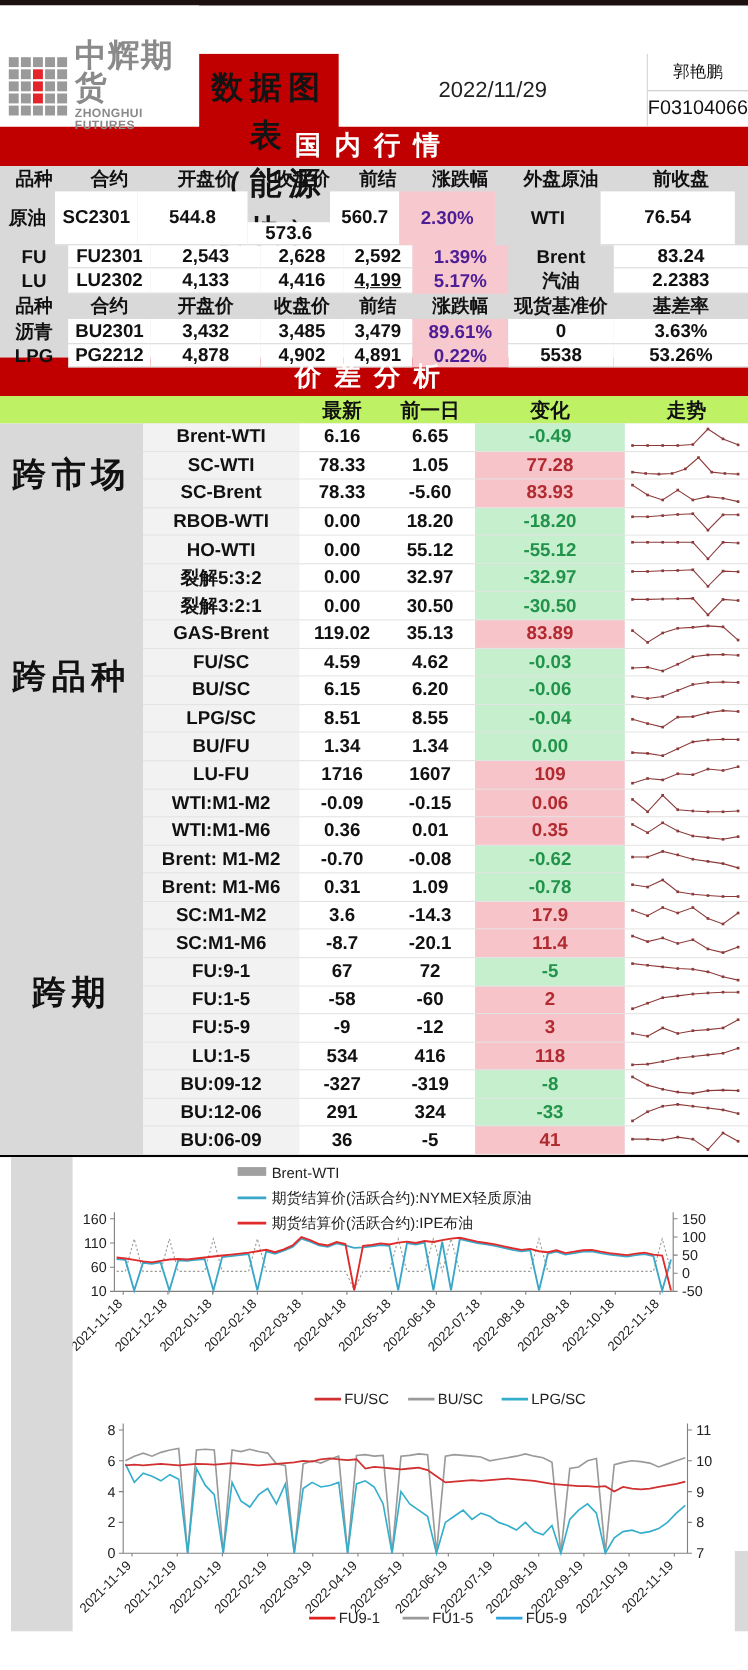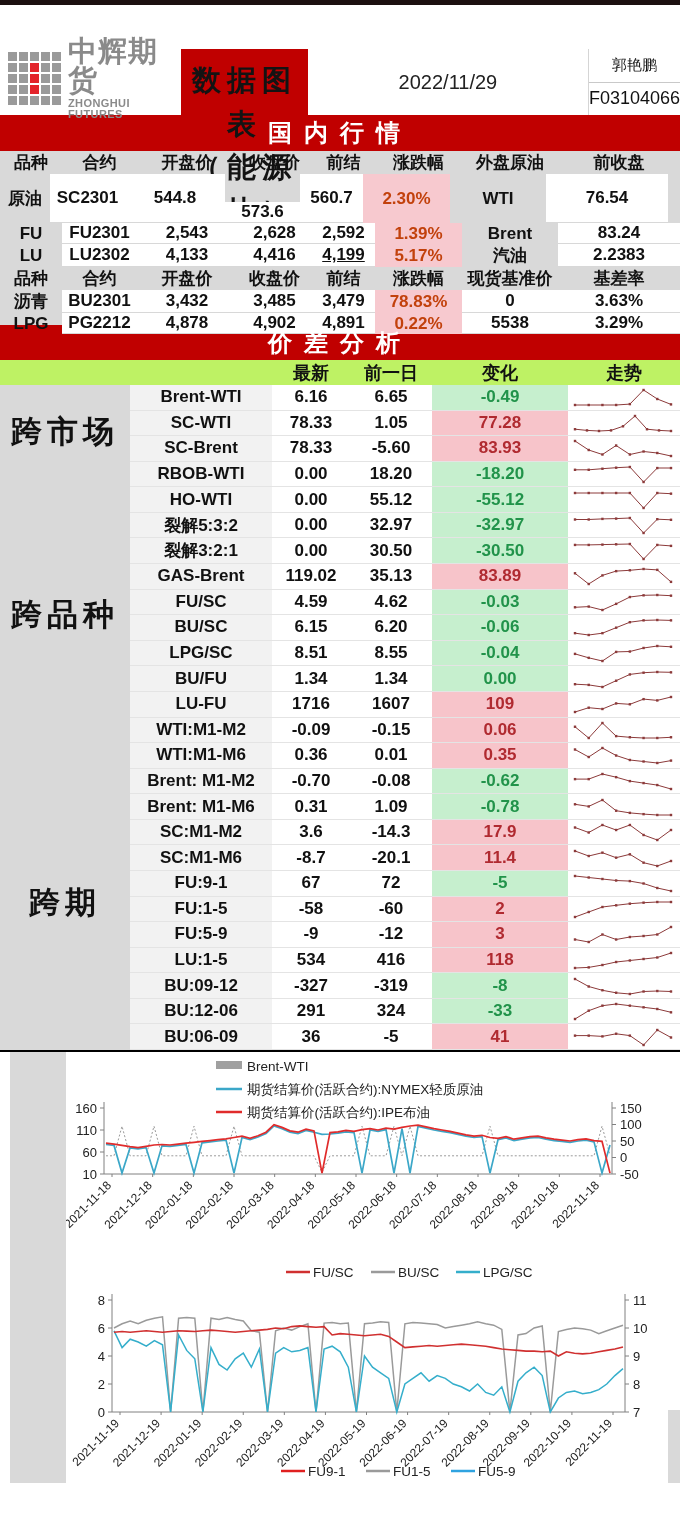--- a/index.html
+++ b/index.html
@@ -27,21 +27,21 @@
   .analyst-id{flex:1;text-align:center;font-size:18px;display:flex;align-items:center;justify-content:center;}
   
   .band{height:36px;background:#C00000;color:#ffffff;font-size:24px;font-weight:bold;
         text-align:center;line-height:35px;letter-spacing:12px;}
   .band2{height:35px;}
   
   .market{height:174px;background:#D9D9D9;display:flex;flex-direction:column;}
   .m-row{flex:1;display:flex;font-size:17px;font-weight:bold;}
   .m-cell{display:flex;align-items:center;justify-content:center;box-sizing:border-box;}
   .m-cell.w{background:#ffffff;border-bottom:1px solid #d8d8d8;}
-  .m-cell.p{background:#F7C9CF;color:#c2410c;}
+  .m-cell.p{background:#F7C9CF;color:#4c1d95;}
   .m-head .m-cell{background:transparent;color:#111;}
   
   .sp-header{height:25px;background:#bef264;display:flex;font-size:18px;font-weight:bold;}
   .sp-header div{display:flex;align-items:center;justify-content:center;}
   .spread{background:#D9D9D9;}
   .sp-group{display:flex;}
   .sp-glabel{width:130px;box-sizing:border-box;font-size:31px;font-weight:bold;letter-spacing:5px;
              color:#111;text-align:center;}
   .sp-rows{flex:1;}
   .sp-row{height:25.58px;display:flex;font-size:17px;font-weight:bold;box-sizing:border-box;}
@@ -171,33 +171,33 @@
         <div class="m-cell" style="width: 87px;">涨跌幅</div>
         <div class="m-cell" style="width: 96px;">现货基准价</div>
         <div class="m-cell" style="width: 122px;">基差率</div>
       </div>
       <div class="m-row">
         <div class="m-cell" style="width: 62px;">沥青</div>
         <div class="m-cell w" style="width: 75px;">BU2301</div>
         <div class="m-cell w" style="width: 100px;">3,432</div>
         <div class="m-cell w" style="width: 75px;">3,485</div>
         <div class="m-cell w" style="width: 63px;">3,479</div>
-        <div class="m-cell p" style="width: 87px;">78.83%</div>
+        <div class="m-cell p" style="width: 87px;">89.61%</div>
         <div class="m-cell w" style="width: 96px;">0</div>
         <div class="m-cell w" style="width: 122px;">3.63%</div>
       </div>
       <div class="m-row">
         <div class="m-cell" style="width: 62px;">LPG</div>
         <div class="m-cell w" style="width: 75px;">PG2212</div>
         <div class="m-cell w" style="width: 100px;">4,878</div>
         <div class="m-cell w" style="width: 75px;">4,902</div>
         <div class="m-cell w" style="width: 63px;">4,891</div>
         <div class="m-cell p" style="width: 87px;">0.22%</div>
         <div class="m-cell w" style="width: 96px;">5538</div>
-        <div class="m-cell w" style="width: 122px;">3.29%</div>
+        <div class="m-cell w" style="width: 122px;">53.26%</div>
       </div>
     </div>
 
   <div class="band band2">价差分析</div>
 
   <div class="sp-header">
     <div style="width:272px"></div>
     <div style="width:78px">最新</div>
     <div style="width:82px">前一日</div>
     <div style="width:136px">变化</div>

